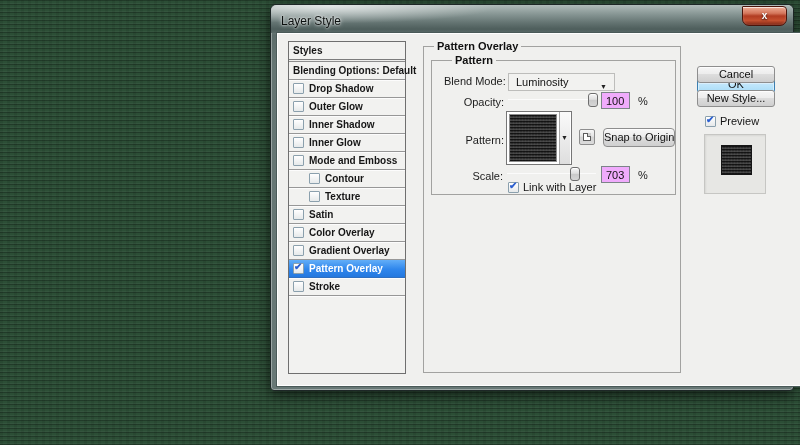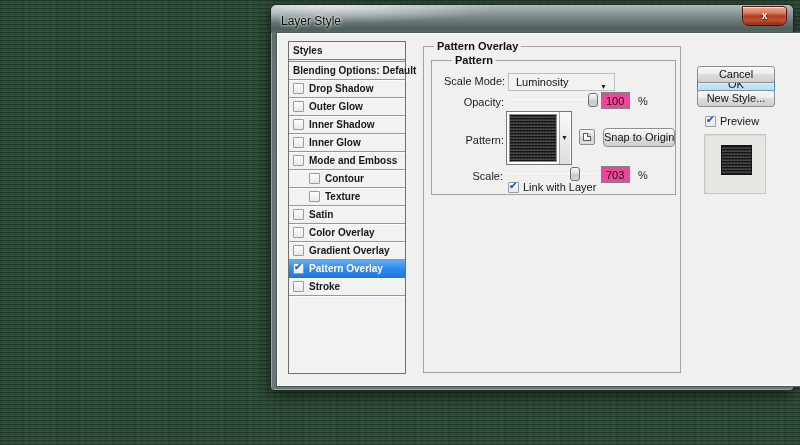--- a/index.html
+++ b/index.html
@@ -107,21 +107,21 @@
   .slider .track { position:absolute; left:0; right:0; top:7px; height:1px; background:#8f8f8f; border-bottom:1px solid #fbfbfb; }
   .slider .thumb {
     position:absolute; top:1px; width:10px; height:14px;
     border:1px solid #6d6d6d; border-radius:3px;
     background:linear-gradient(180deg,#f6f6f6,#dfdfdf 45%,#c9c9c9 50%,#d6d6d6);
     box-shadow:inset 0 1px 0 #fff;
   }
 
   .field {
     position:absolute; width:29px; height:17px; border:1px solid #7c8488;
-    background:#ec4899; font-size:11px; font-family:"Liberation Sans",sans-serif;
+    background:#f0abfc; font-size:11px; font-family:"Liberation Sans",sans-serif;
     padding:0 0 0 4px; color:#111;
   }
   .pct { font-size:11px; color:#1c1c1c; }
 
   
   .pattern-picker { left:62px; top:50px; width:66px; height:54px; border:1px solid #767676; background:#fff; display:flex; }
   .pattern-swatch { width:48px; height:48px; margin:2px; border:1px solid #8e8e8e; }
   .picker-arrow {
     width:11px; border-left:1px solid #a5a5a5; position:relative; cursor:pointer;
     background:linear-gradient(180deg,#fafafa,#dedede);
@@ -245,21 +245,21 @@
           <span>Stroke</span>
         </div>
     </div>
 
     <div class="group-outer">
       <span class="group-label">Pattern Overlay</span>
 
       <div class="group-inner">
         <span class="group-label" style="left:8px;">Pattern</span>
 
-        <div class="flabel" style="left:0; top:14px; width:60px;">Scale Mode:</div>
+        <div class="flabel" style="left:0; top:14px; width:60px;">Blend Mode:</div>
         <div class="dropdown">
           <span>Luminosity</span>
           <span class="dd-arrow">▼</span>
         </div>
 
         <div class="flabel" style="left:0; top:35px; width:60px;">Opacity:</div>
         <div class="slider" style="left:64px; top:31px; width:89px;">
           <div class="track"></div>
           <div class="thumb" style="left: calc(95% - 5px);"></div>
         </div>

